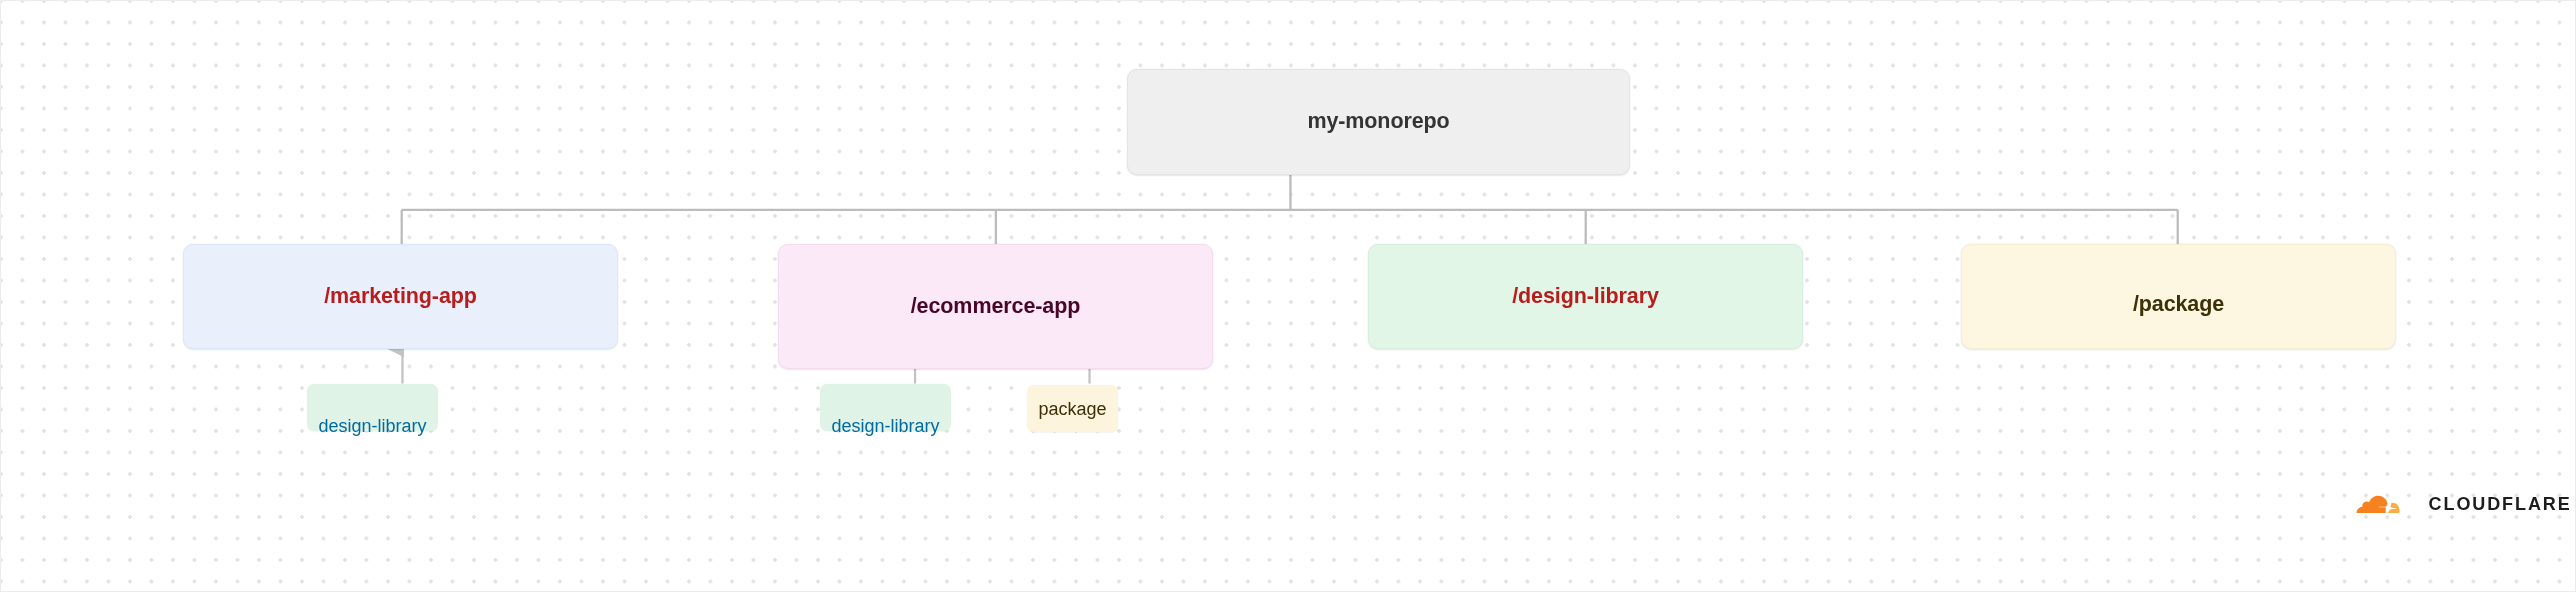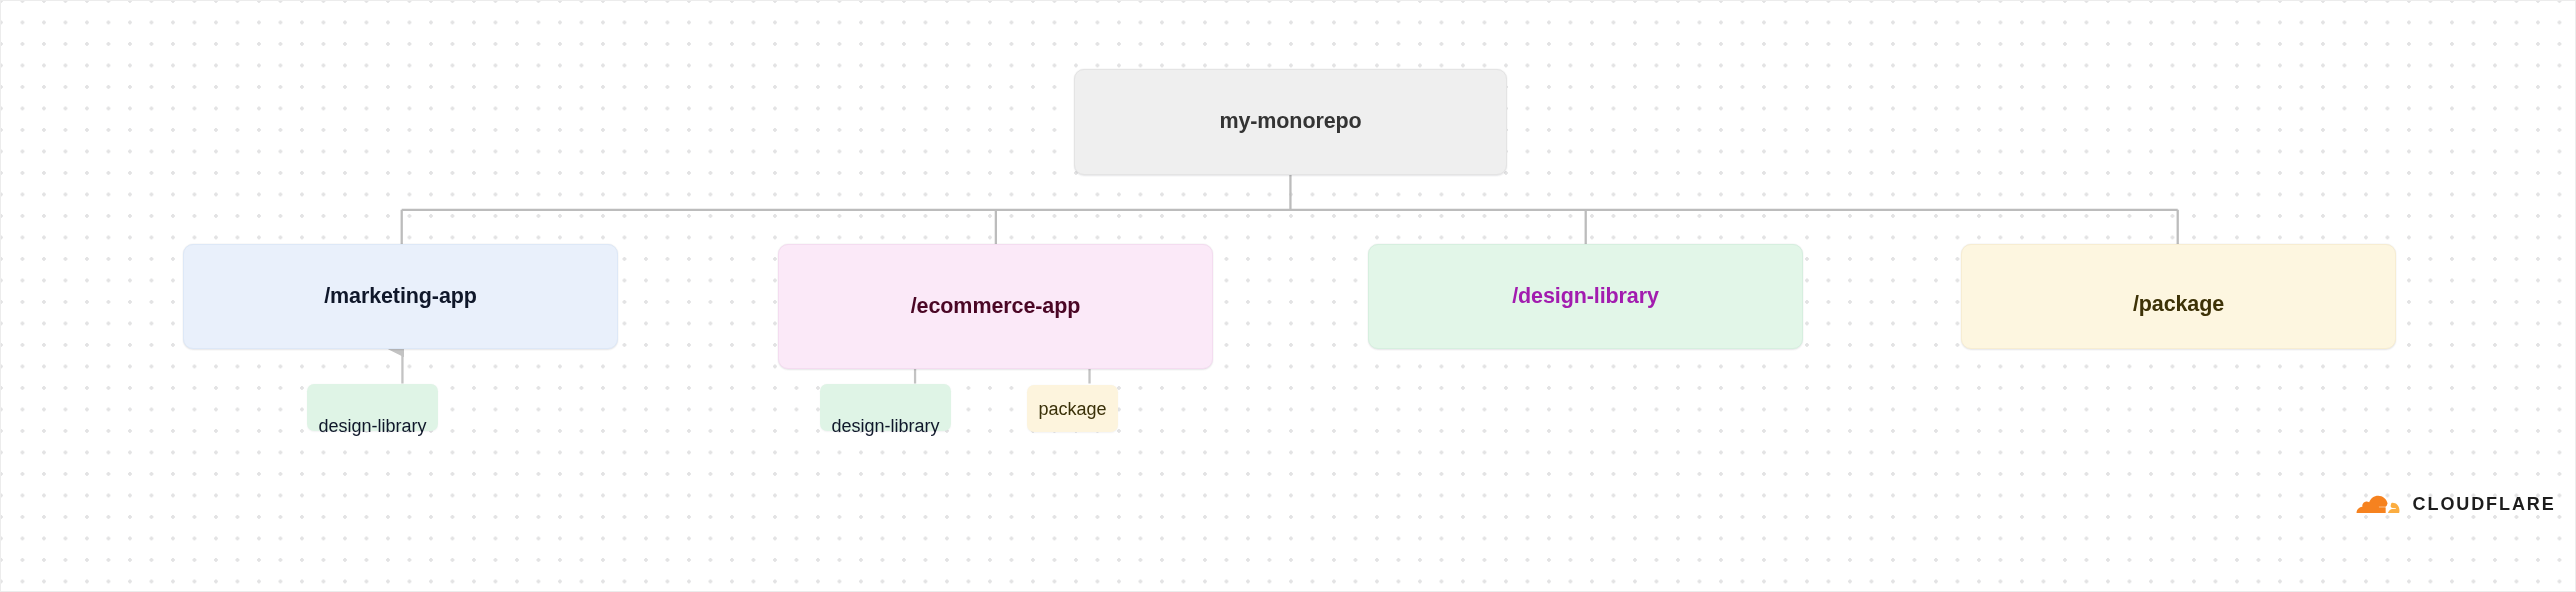--- a/index.html
+++ b/index.html
@@ -60,27 +60,27 @@
 
   
   .node.root {
     background: #efefef;
     border-color: #e4e4e4;
   }
   .node.root .node-label { color: #343434; }
 
   
   .node.blue    { background: #e9f0fb; border-color: #dde8f7; }
-  .node.blue .node-label    { color: #0f172a; }
+  .node.blue .node-label    { color: #b91c1c; }
 
   .node.pink    { background: #fbe9f8; border-color: #f4dcf0; }
   .node.pink .node-label    { color: #4a0625; }
 
   .node.green   { background: #e2f6e8; border-color: #d6efdf; }
-  .node.green .node-label   { color: #a21caf; text-align: center; }
+  .node.green .node-label   { color: #b91c1c; text-align: center; }
 
   .node.yellow  { background: #fdf6e0; border-color: #f7edd2; }
   .node.yellow .node-label  { color: #3d3207; margin-top: 16px; }
 
   
   .tag {
     position: absolute;
     z-index: 2;
     display: flex;
     align-items: center;
@@ -89,38 +89,39 @@
     box-shadow: 0 0.7px 1.4px rgba(16,24,40,0.05);
     padding: 0 11.4px;
     white-space: nowrap;
   }
   .tag-label {
     font-size: 18px;
     font-weight: normal;
     line-height: 1;
   }
   .tag.green  { background: #dff4e6; }
-  .tag.green .tag-label  { color: #0f172a; margin-top: 36px; }
+  .tag.green .tag-label  { color: #0369a1; margin-top: 36px; }
   .tag.yellow { background: #fdf4dd; }
   .tag.yellow .tag-label { color: #3a3008; }
 
   
   #cf-logo {
     position: absolute;
     z-index: 3;
     display: flex;
     align-items: center;
     gap: 8.6px;
   }
   #cf-logo .cf-wordmark {
     font-size: 18px;
     font-weight: bold;
     letter-spacing: 1.9px;
     color: #1d1d1d;
     line-height: 1;
+    margin-left: 16px;
   }
 </style>
 </head>
 <body>
 
 <div id="canvas">
 
   <svg id="connectors" viewBox="0 0 3600 828" width="2576" height="592">
     <defs>
       <marker id="arrow-up" viewBox="0 0 10 10" refX="5" refY="9" markerWidth="7" markerHeight="7" orient="auto-start-reverse">
@@ -140,21 +141,21 @@
       <path d="M 3043 292 L 3043 340"></path>
     </g>
 
     <g stroke="#c3c3c3" stroke-width="3.2" fill="none">
       <path d="M 560 535 L 560 487" marker-end="url(#arrow-up)"></path>
       <path d="M 1277 535 L 1277 487" marker-end="url(#arrow-up)"></path>
       <path name="pkg" d="M 1521 535 L 1521 487" marker-end="url(#arrow-up)"></path>
     </g>
   </svg>
 
-  <div class="node root" style="left:1073px; top:68px; width:433px; height:106px;">
+  <div class="node root" style="left:1126px; top:68px; width:503px; height:106px;">
     <span class="node-label">my-monorepo</span>
   </div>
 
   <div class="node blue" style="left:182px; top:243px; width:435px; height:105px;">
     <span class="node-label">/marketing-app</span>
   </div>
 
   <div class="node pink" style="left:777px; top:243px; width:435px; height:125px;">
     <span class="node-label">/ecommerce-app</span>
   </div>

